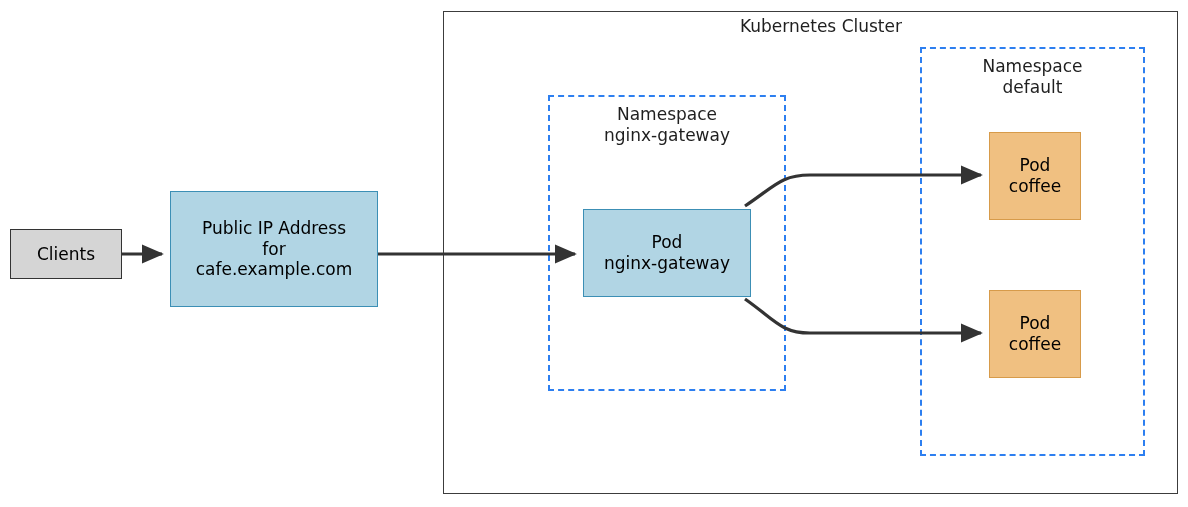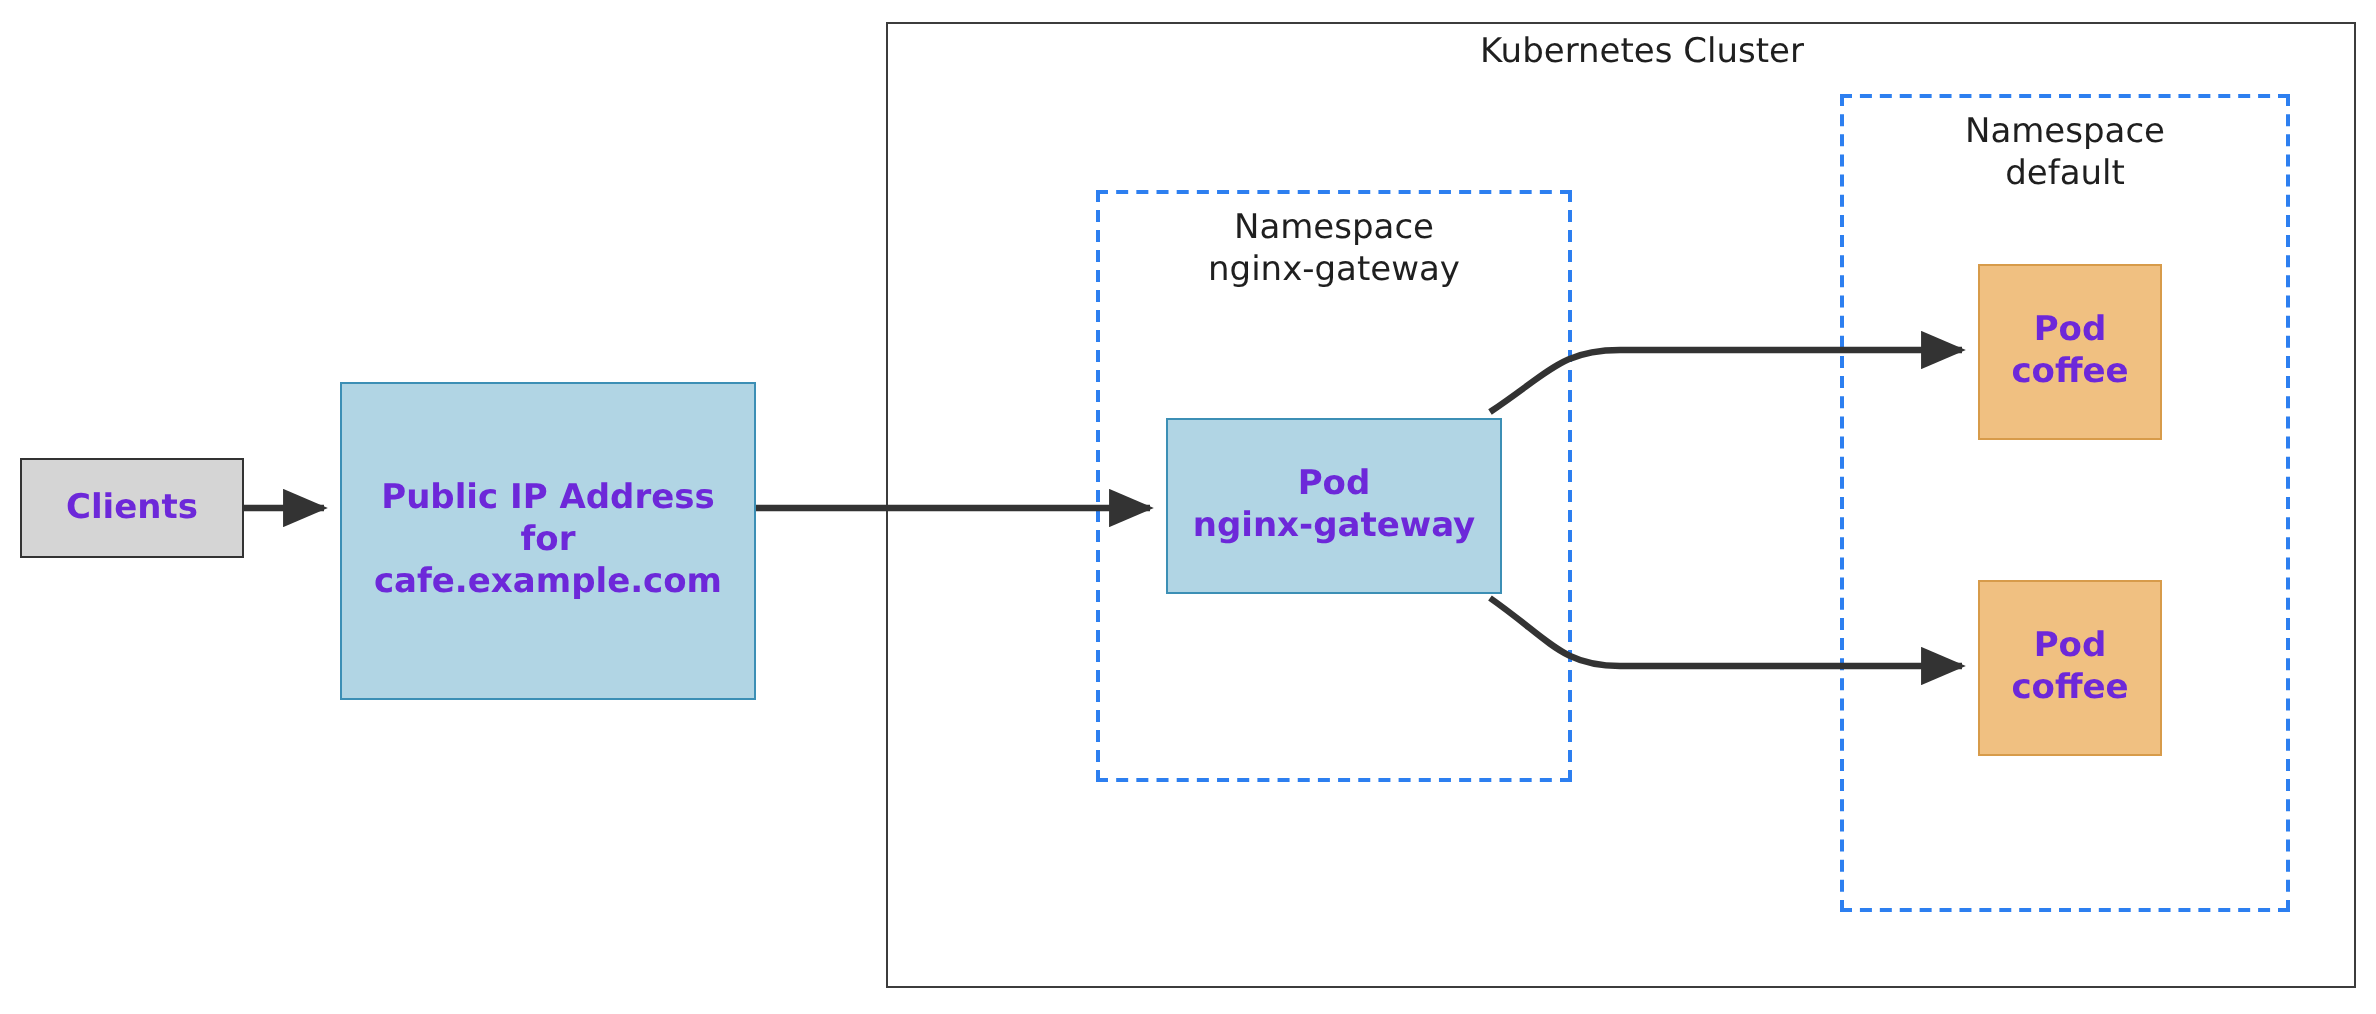--- a/index.html
+++ b/index.html
@@ -18,38 +18,37 @@
     overflow: hidden;
   }
   .box {
     position: absolute;
     box-sizing: border-box;
     display: flex;
     align-items: center;
     justify-content: center;
     text-align: center;
     line-height: 1.22;
-    color: #6d28d9;
+    color: #000000;
     white-space: pre-line;
-    font-weight: bold;
   }
   .clients-box {
     left: 10px;
     top: 229px;
     width: 112px;
     height: 50px;
     background: #d5d5d5;
     border: 1.6px solid #333333;
     font-size: 17px;
   }
   .publicip-box {
     left: 170px;
     top: 191px;
     width: 208px;
-    height: 159px;
+    height: 116px;
     background: #b1d5e4;
     border: 1.6px solid #3c8fb5;
     font-size: 17px;
   }
   .gateway-pod-box {
     left: 583px;
     top: 209px;
     width: 168px;
     height: 88px;
     background: #b1d5e4;

